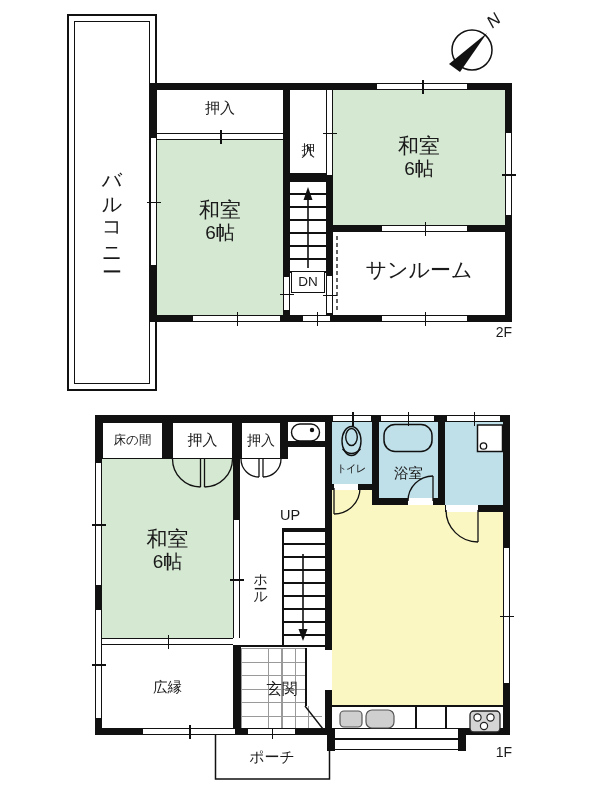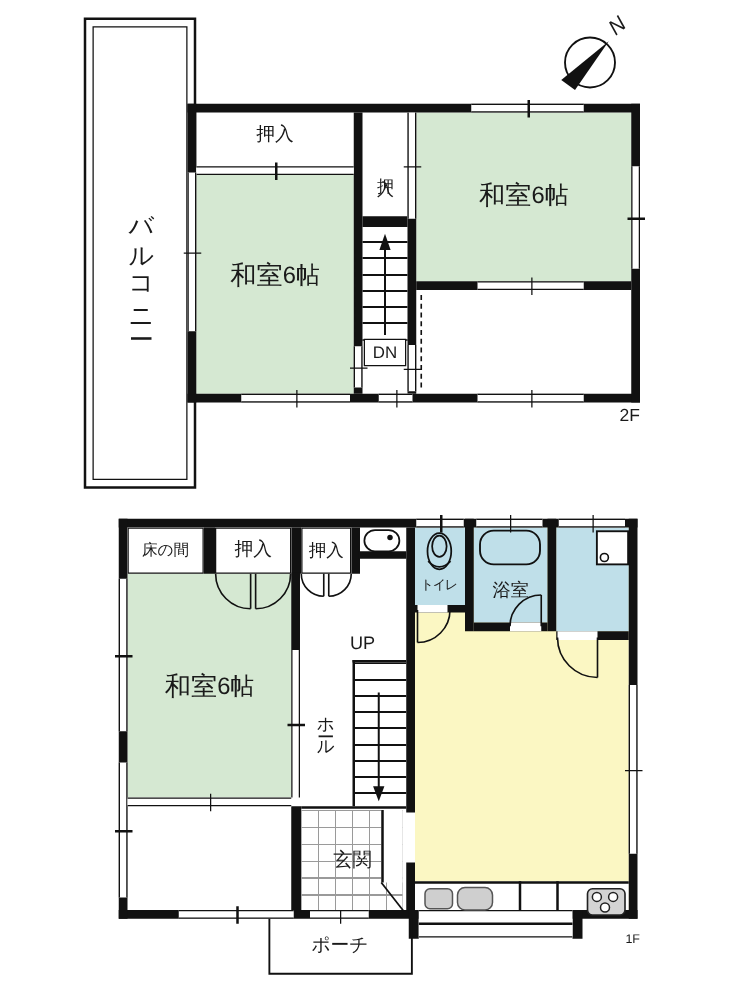--- a/index.html
+++ b/index.html
@@ -12,21 +12,21 @@
   .gap{position:absolute;background:#fff}
   .box{position:absolute;background:#fff;border:1.6px solid #111;box-sizing:border-box}
   .obox{position:absolute;background:#fff;border:2px solid #111;box-sizing:border-box}
   .ibox{position:absolute;background:#fff;border:1.3px solid #111;box-sizing:border-box}
   .winh{position:absolute;background:#fff;border-top:1.6px solid #111;border-bottom:1.6px solid #111;box-sizing:border-box}
   .winh::after{content:"";position:absolute;left:50%;top:-4px;width:1.6px;height:14px;background:#111}
   .winv{position:absolute;background:#fff;border-left:1.6px solid #111;border-right:1.6px solid #111;box-sizing:border-box}
   .winv::after{content:"";position:absolute;top:50%;left:-4px;height:1.6px;width:14px;background:#111}
   .stairs{position:absolute;background-image:repeating-linear-gradient(to bottom,#111 0,#111 1.6px,transparent 1.6px,transparent 13px)}
   .lbl{position:absolute;display:flex;align-items:center;justify-content:center;text-align:center;white-space:nowrap;line-height:1.15}
-  .col{flex-direction:row}
+  .col{flex-direction:column}
   .vlbl{writing-mode:vertical-rl;text-orientation:upright;letter-spacing:3px}
   .grid{position:absolute;background-color:#fff;
         background-image:repeating-linear-gradient(to right,#9a9a9a 0,#9a9a9a 1px,transparent 1px,transparent 13.5px),
                          repeating-linear-gradient(to bottom,#9a9a9a 0,#9a9a9a 1px,transparent 1px,transparent 13.5px)}
   svg.overlay{position:absolute;left:0;top:0;pointer-events:none}
 </style>
 </head>
 <body>
 
 <div class="plan">
@@ -211,32 +211,34 @@
   <div class="lbl" style="left:157px;top:98px;width:126px;height:20px;font-size:15px">押入</div>
   <div class="lbl vlbl" style="left:294px;top:102px;width:28px;height:62px;font-size:13.5px;letter-spacing:1px">押入</div>
   <div class="lbl col" style="left:157px;top:190px;width:126px;height:62px">
     <div style="font-size:21px">和室</div>
     <div style="font-size:19px">6帖</div>
   </div>
   <div class="lbl col" style="left:333px;top:126px;width:172px;height:62px">
     <div style="font-size:21px">和室</div>
     <div style="font-size:19px">6帖</div>
   </div>
+  <div class="lbl" style="left:333px;top:256px;width:172px;height:28px;font-size:21px">サンルーム</div>
   <div class="lbl" style="left:291px;top:271px;width:34px;height:22px;font-size:13.5px">DN</div>
   <div class="lbl" style="left:478px;top:324px;width:34px;height:16px;font-size:14px;justify-content:flex-end">2F</div>
   <div class="lbl" style="left:484px;top:11px;width:20px;height:20px;font-size:17px;font-style:italic;transform:rotate(-40deg)">N</div>
 
   <div class="lbl" style="left:102px;top:430px;width:61px;height:20px;font-size:12.5px">床の間</div>
   <div class="lbl" style="left:172px;top:430px;width:61px;height:20px;font-size:15px">押入</div>
   <div class="lbl" style="left:241px;top:430px;width:40px;height:20px;font-size:14px">押入</div>
   <div class="lbl" style="left:330px;top:461px;width:42px;height:15px;font-size:10.5px;letter-spacing:-1px">トイレ</div>
   <div class="lbl" style="left:379px;top:464px;width:59px;height:18px;font-size:14.5px">浴室</div>
   <div class="lbl col" style="left:102px;top:518px;width:131px;height:64px">
     <div style="font-size:21px">和室</div>
     <div style="font-size:19px">6帖</div>
   </div>
   <div class="lbl vlbl" style="left:250px;top:548px;width:22px;height:66px;font-size:14px;letter-spacing:1px">ホール</div>
   <div class="lbl" style="left:272px;top:506px;width:36px;height:19px;font-size:14.5px">UP</div>
+  <div class="lbl" style="left:102px;top:677px;width:131px;height:20px;font-size:14.5px">広縁</div>
   <div class="lbl" style="left:243px;top:679px;width:78px;height:20px;font-size:15.5px">玄関</div>
   <div class="lbl" style="left:240px;top:747px;width:64px;height:20px;font-size:15px">ポーチ</div>
-  <div class="lbl" style="left:478px;top:744px;width:34px;height:16px;font-size:10px;justify-content:flex-end">1F</div>
+  <div class="lbl" style="left:478px;top:744px;width:34px;height:16px;font-size:14px;justify-content:flex-end">1F</div>
 
 </div>
 
 </body></html>

